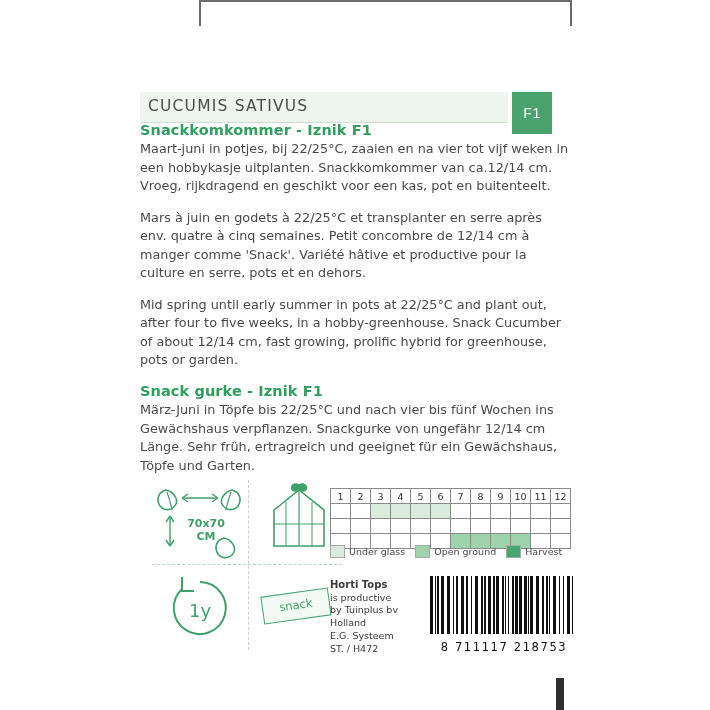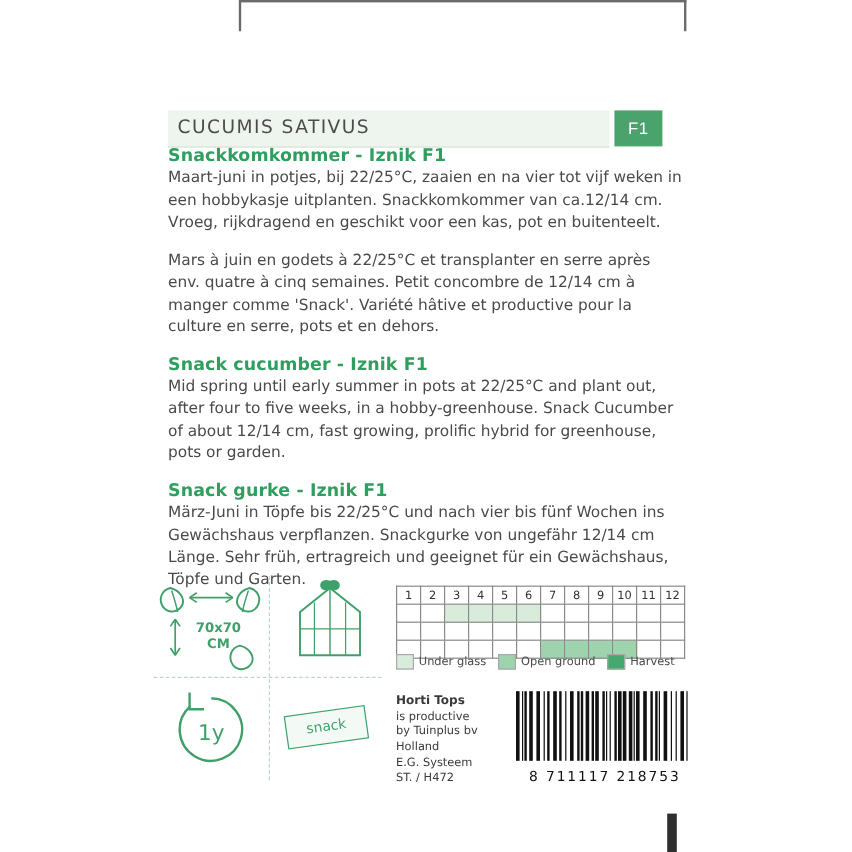--- a/index.html
+++ b/index.html
@@ -67,21 +67,21 @@
     position: absolute;
     left: 8px; top: 5px;
     font-size: 15.5px;
     letter-spacing: 1.2px;
     color: #4c4c4c;
     font-family: "DejaVu Sans", sans-serif;
   }
   .f1-badge {
     position: absolute;
     left: 372px; top: 0;
-    width: 40px; height: 30px;
+    width: 40px; height: 42px;
     background: #4aa36c;
     color: #ffffff;
     font-size: 14px;
     display: flex;
     align-items: center;
     justify-content: center;
     letter-spacing: 0.5px;
   }
   .header-line {
     position: absolute;
@@ -103,21 +103,21 @@
     margin: 0;
     font-size: 12.8px;
     line-height: 1.45;
     color: #4a4a4a;
     font-family: "DejaVu Sans", sans-serif;
   }
 
   
   .panels {
     position: absolute;
-    left: 128px; top: 476px;
+    left: 152px; top: 476px;
     width: 432px; height: 190px;
   }
   .divider-h {
     position: absolute;
     left: 0; top: 88px;
     width: 190px; height: 0;
     border-top: 1px dashed #bdd6c6;
   }
   .divider-v {
     position: absolute;
@@ -267,21 +267,20 @@
     <div class="block">
       <h2>Snackkomkommer - Iznik F1</h2>
       <p>Maart-juni in potjes, bij 22/25°C, zaaien en na vier tot vijf weken in een hobbykasje uitplanten. Snackkomkommer van ca.12/14 cm. Vroeg, rijkdragend en geschikt voor een kas, pot en buitenteelt.</p>
     </div>
 
     <div class="block">
       <p>Mars à juin en godets à 22/25°C et transplanter en serre après env. quatre à cinq semaines. Petit concombre de 12/14 cm à manger comme 'Snack'. Variété hâtive et productive pour la culture en serre, pots et en dehors.</p>
     </div>
 
     <div class="block">
-      <h2>Snack cucumber - Iznik F1</h2>
       <p>Mid spring until early summer in pots at 22/25°C and plant out, after four to five weeks, in a hobby-greenhouse. Snack  Cucumber of about 12/14 cm, fast growing, prolific hybrid for greenhouse, pots or garden.</p>
     </div>
 
     <div class="block">
       <h2>Snack gurke - Iznik F1</h2>
       <p>März-Juni in Töpfe bis 22/25°C und nach vier bis fünf Wochen ins Gewächshaus verpflanzen. Snackgurke von ungefähr 12/14 cm Länge. Sehr früh, ertragreich und geeignet für ein Gewächshaus, Töpfe und Garten.</p>
     </div>
 
   </div>
 

